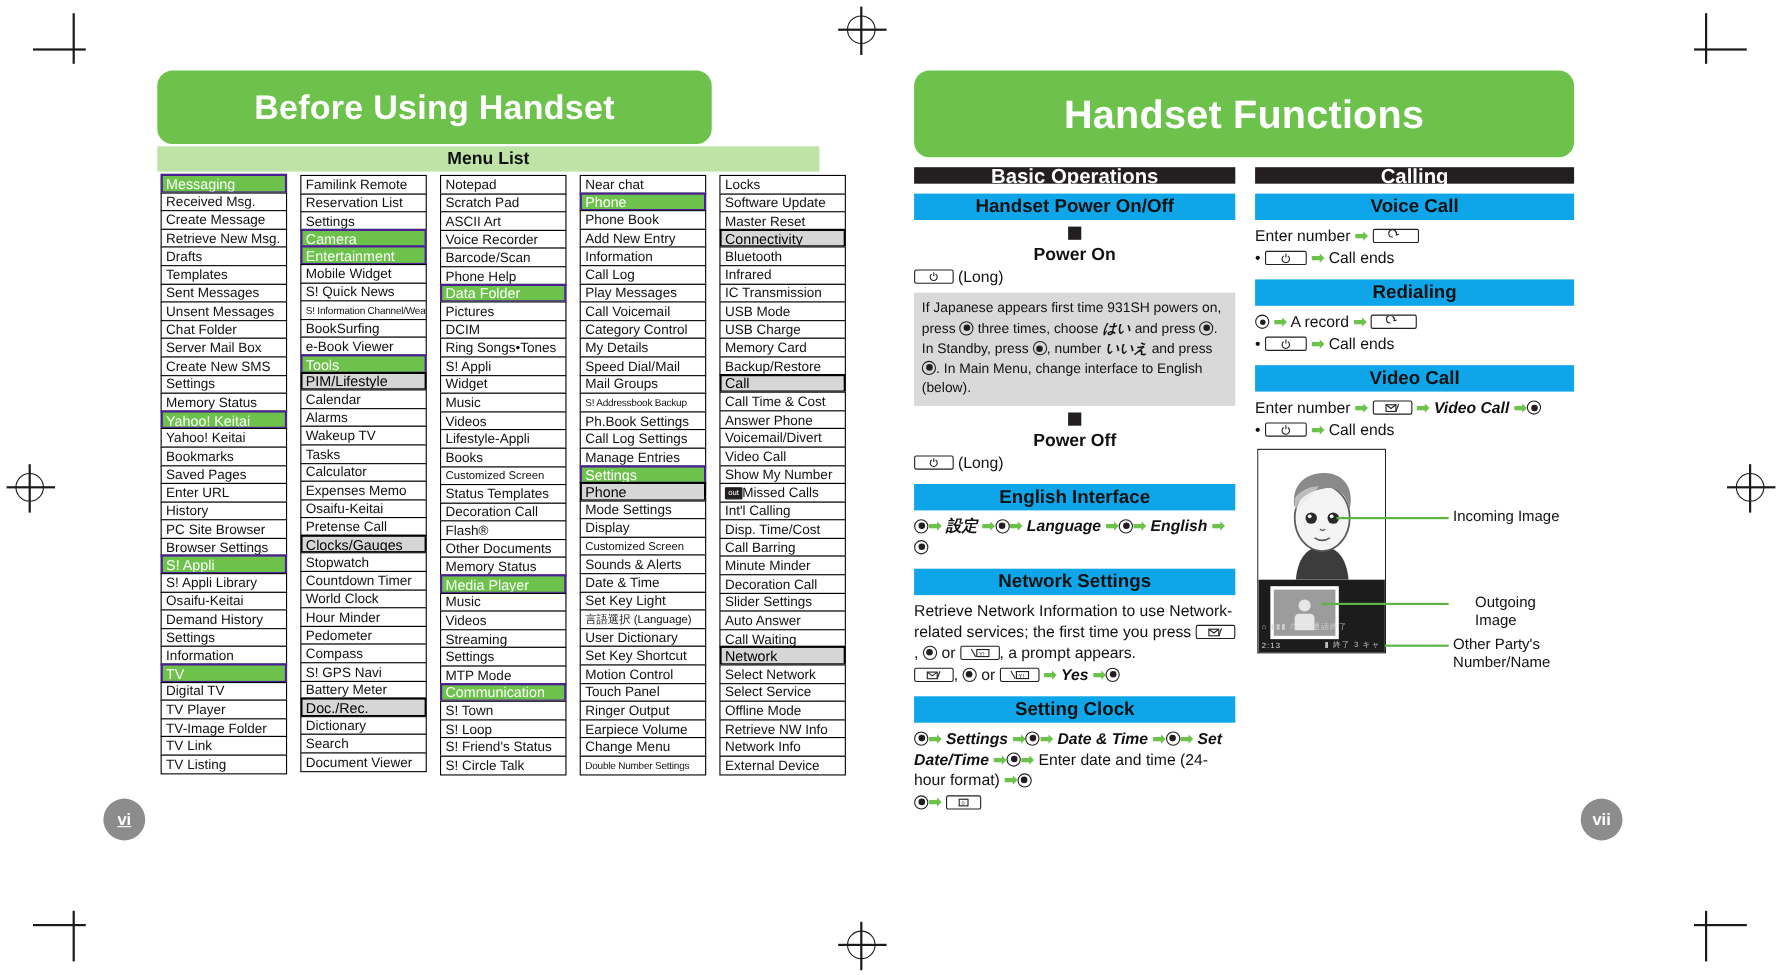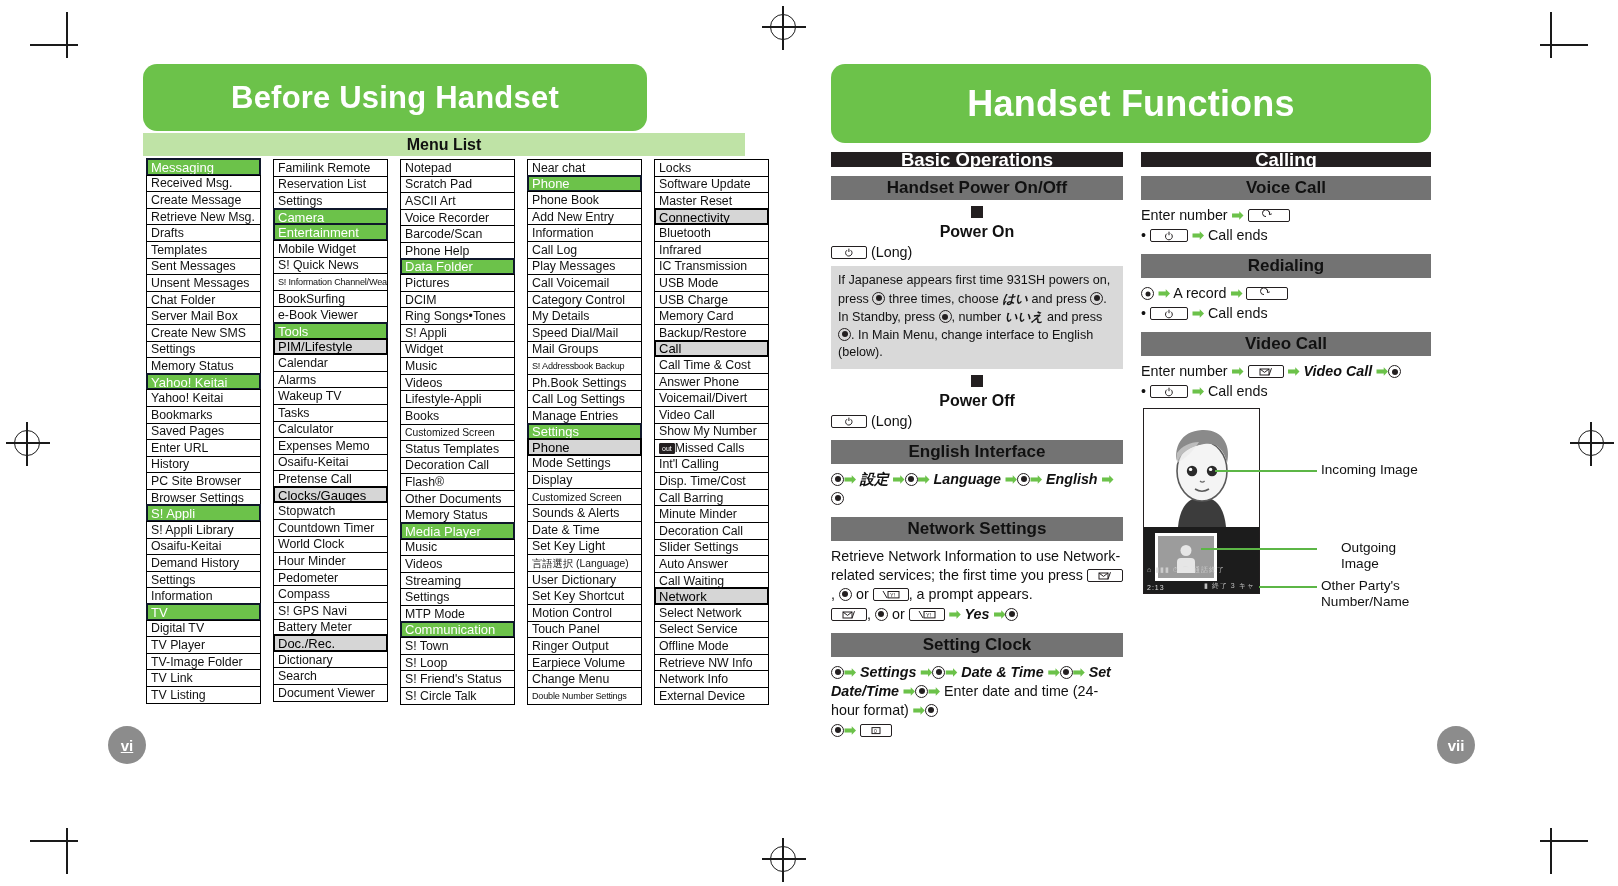--- a/index.html
+++ b/index.html
@@ -72,41 +72,41 @@
     margin-top:-1px;
     background:#fff;
     white-space:nowrap;
     overflow:hidden;
     display:flex; align-items:center;
   }
   .mi.tiny { font-size:9.1px; letter-spacing:-.2px; }
   .mi.small { font-size:10.3px; }
   .mi.lvl1 { 
     background:#6cc24a; color:#fff; font-weight:normal;
-    border:2px solid #0f172a; margin-top:-2px; padding-left:3px;
+    border:2px solid #4c1d95; margin-top:-2px; padding-left:3px;
     font-size:13px;
   }
   .mi.lvl2 { 
     background:#d6d6d6; color:#000;
     border:2px solid #000; margin-top:-2px; padding-left:3px;
     font-size:13px;
   }
 
   
   .rcol { position:absolute; top:152px; }
   .rcol-a { left:22px;  width:292px; }
   .rcol-b { left:332px; width:290px; }
 
   .sect-black {
     background:#231f20; color:#fff; font-weight:bold; font-size:18.5px;
     height:15px; display:flex; align-items:center; justify-content:center;
     margin-bottom:9px;
   }
   .sect-green {
-    background:#737373; color:#111; font-weight:bold; font-size:17px;
+    background:#0ea5e9; color:#111; font-weight:bold; font-size:17px;
     height:24px; display:flex; align-items:center; justify-content:center;
     margin:9px 0 6px 0;
   }
   .sect-green.first { margin-top:0; }
 
   .h3 {
     font-weight:bold; font-size:16px; margin:2px 0 2px 0;
     display:flex; align-items:center; gap:5px;flex-direction:column;
   }
   .sq { display:inline-block; width:12px; height:12px; background:#231f20; }
@@ -713,21 +713,21 @@
         </div>
         <div class="mi">
           <span>Network Info</span>
         </div>
         <div class="mi">
           <span>External Device</span>
         </div>
       </div>
     </div>
 
-  <div class="page-badge" style="left:108px; top:726px;text-decoration:underline;">
+  <div class="page-badge" style="left:94px; top:726px;text-decoration:underline;">
     <span>vi</span>
   </div>
 </div>
 
 <div class="page page-right">
 
   <div class="banner banner-right">
     <span>Handset Functions</span>
   </div>
 

